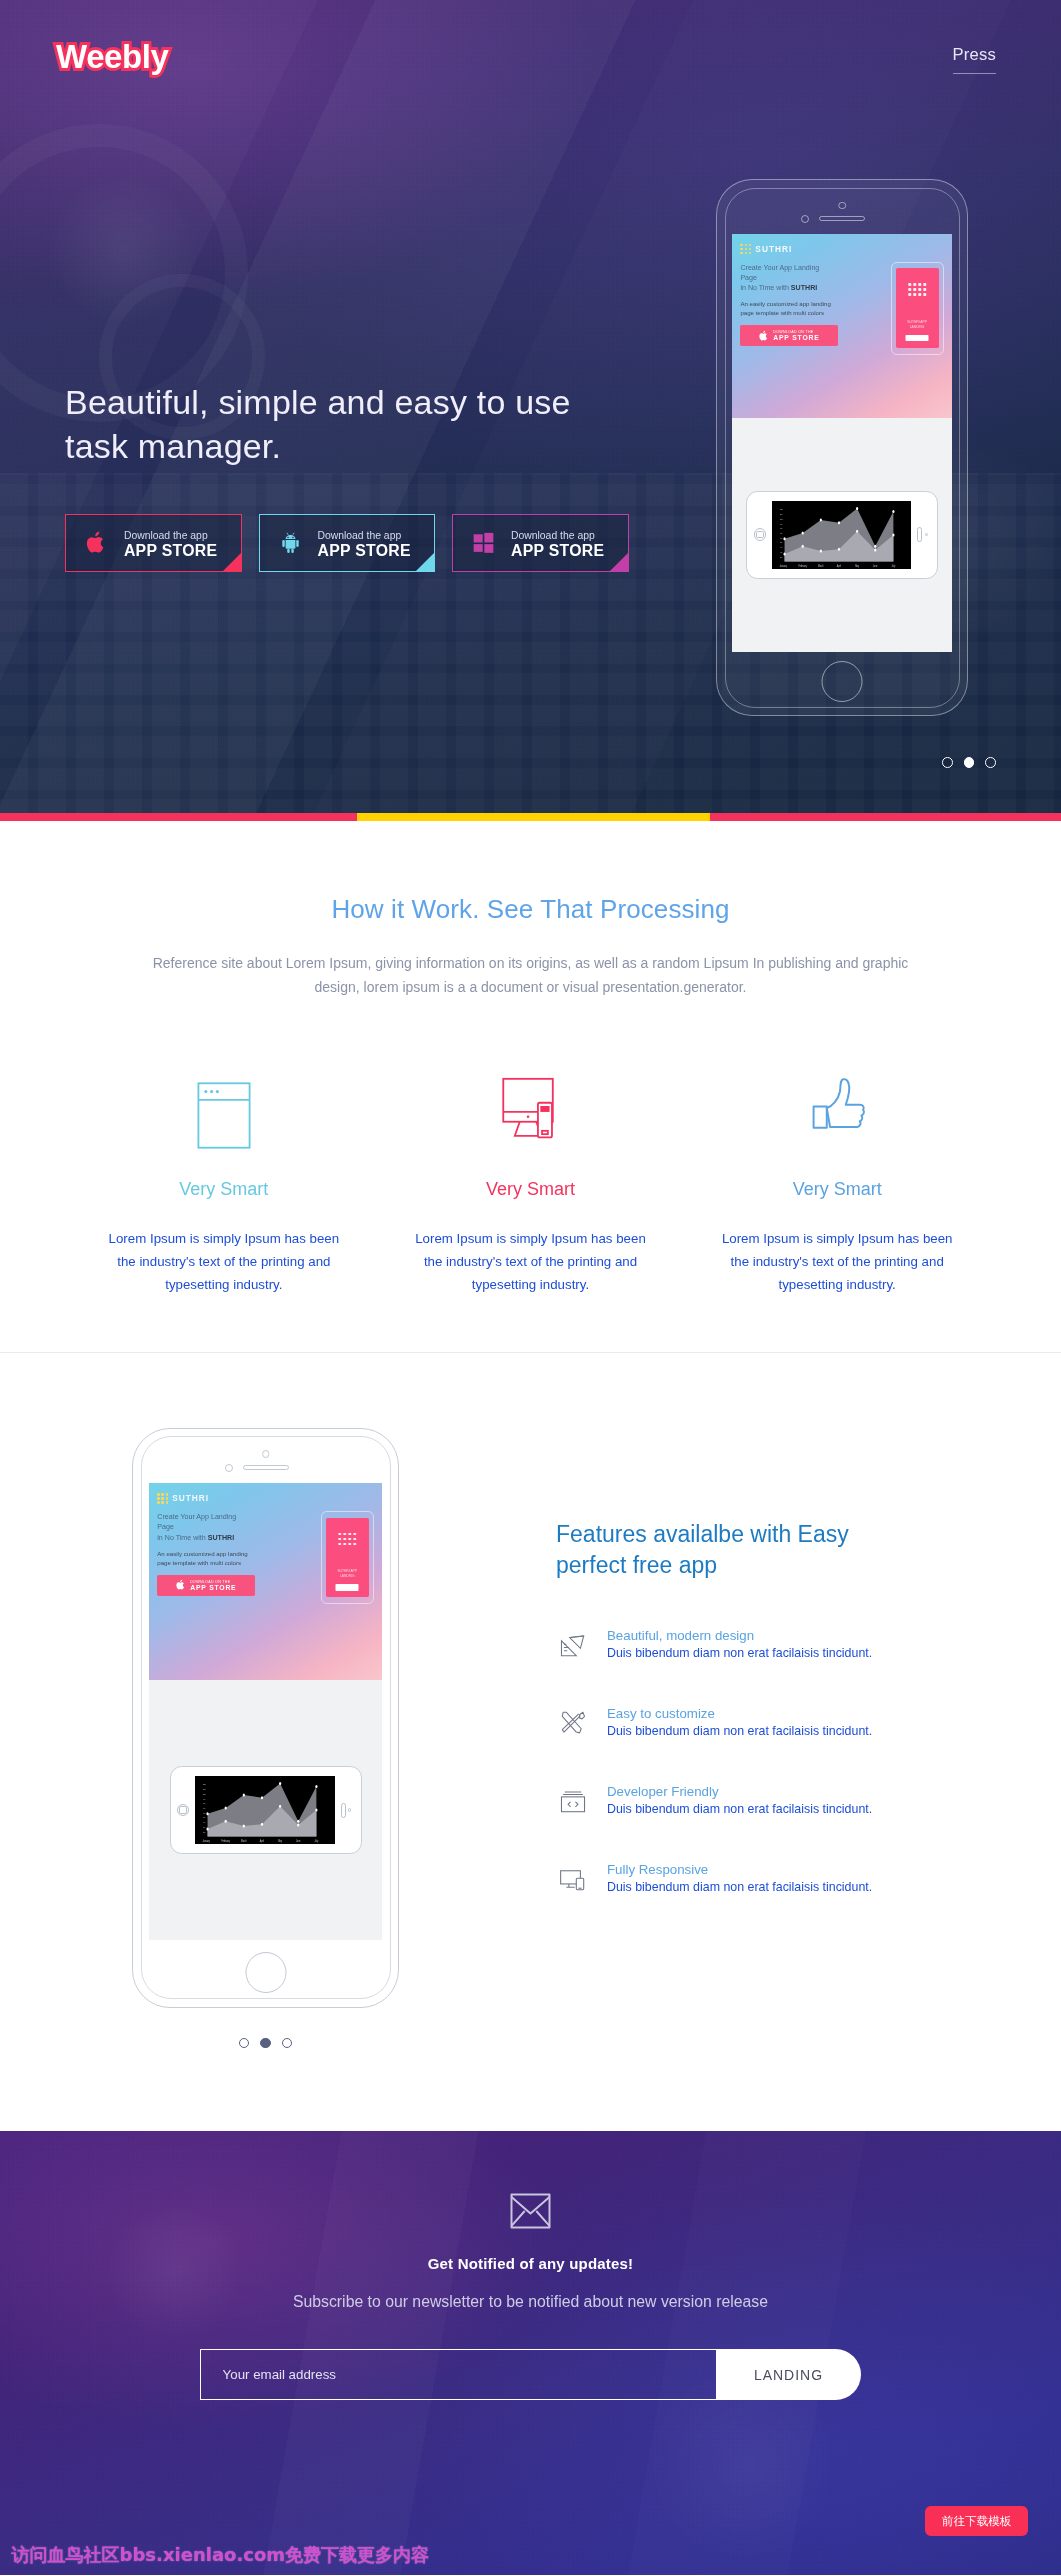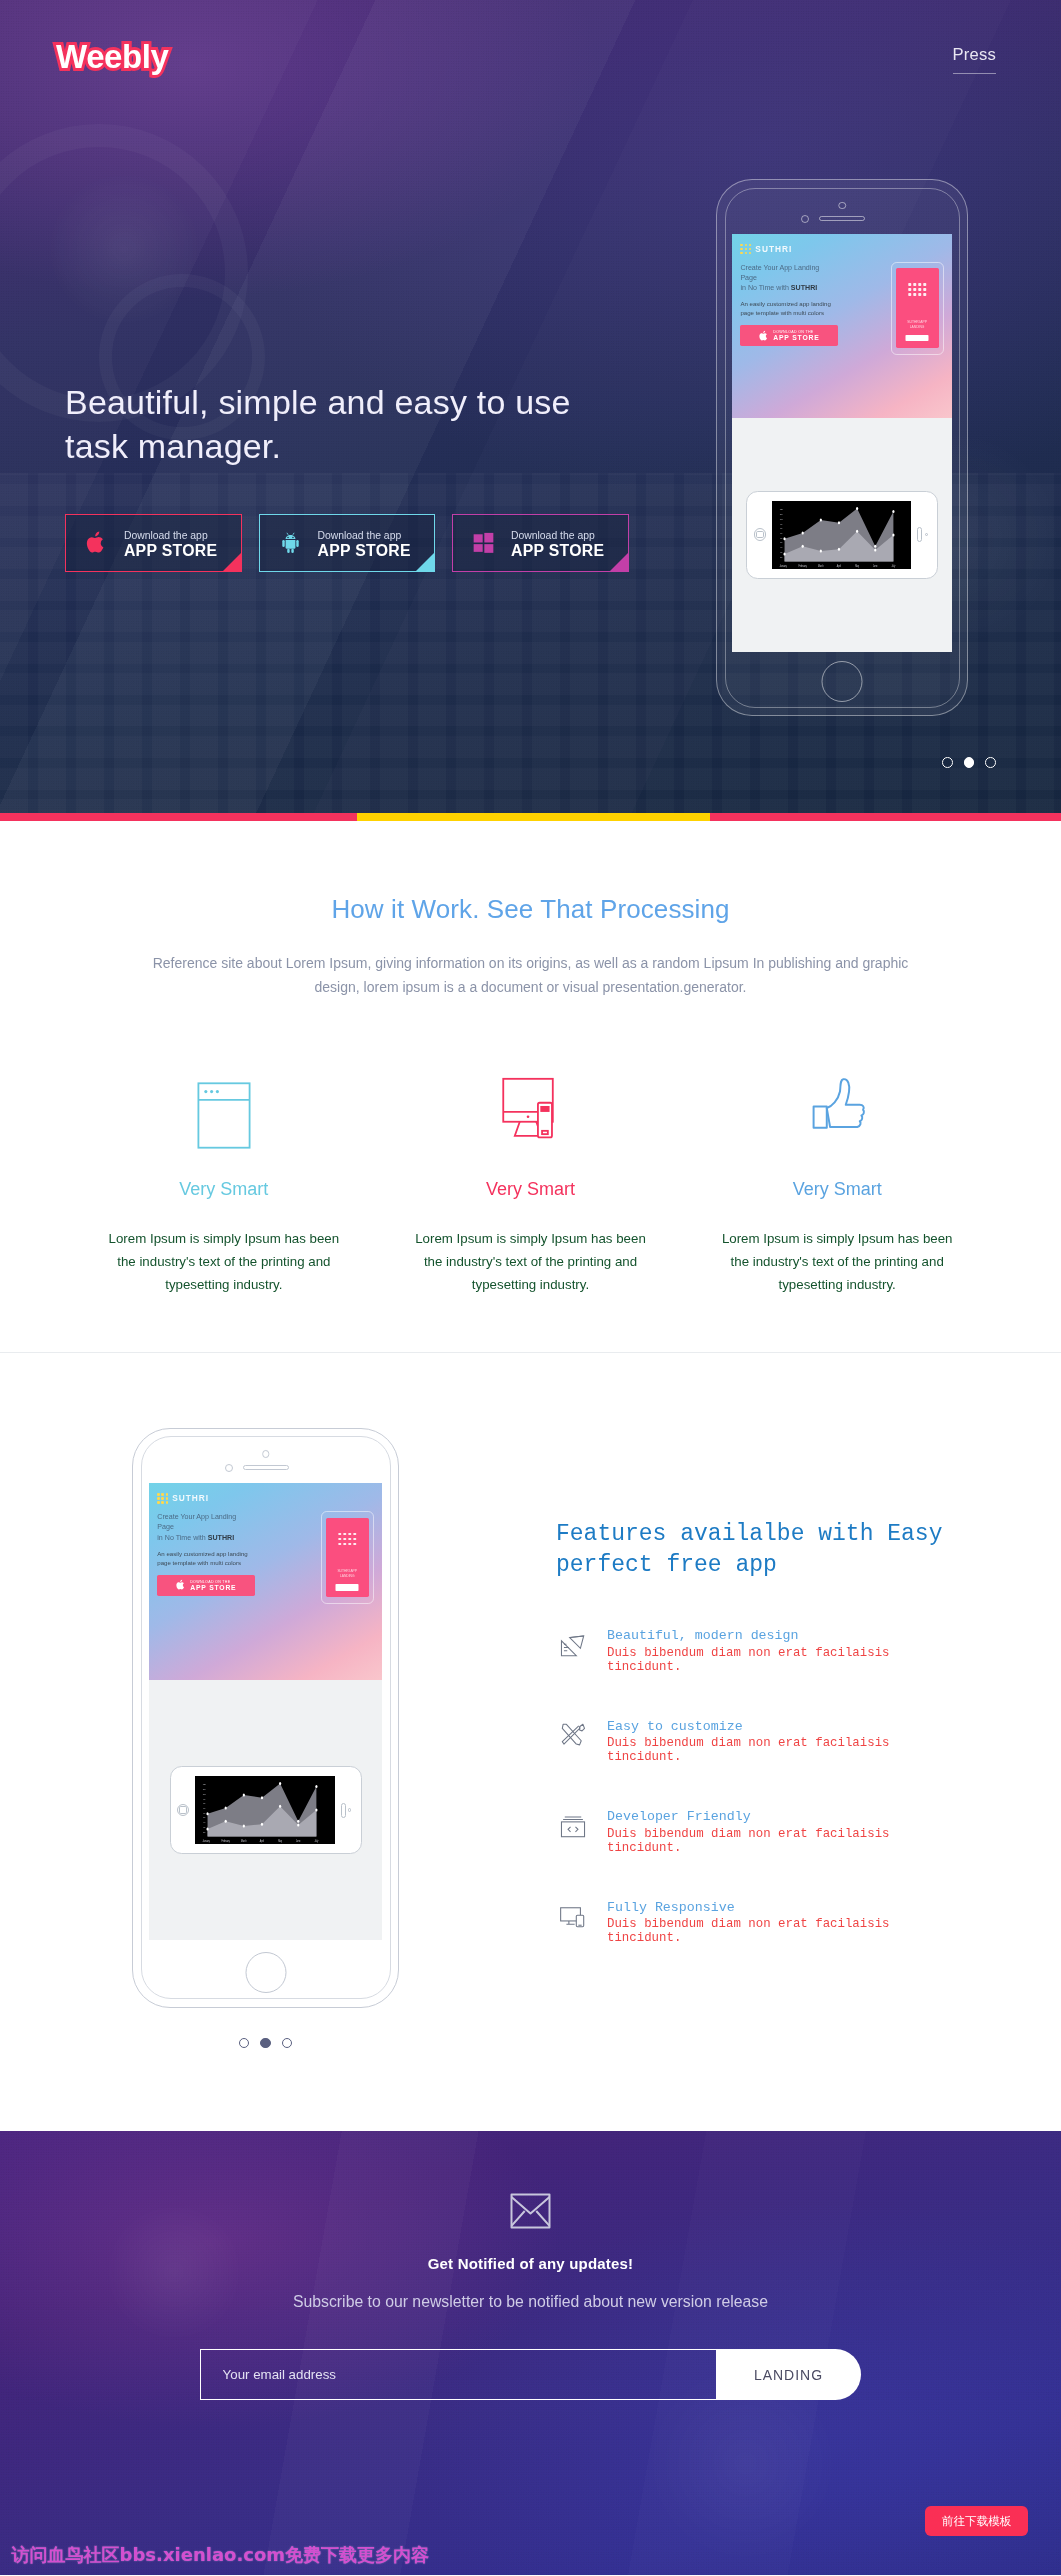--- a/index.html
+++ b/index.html
@@ -148,44 +148,44 @@
     text-align:center; color:#5fa4e8; font-size:26px; font-weight:400; letter-spacing:0.1px;
   }
   .how-sub{
     margin:26px auto 0; width:763px; text-align:center; color:#8b93a8;
     font-size:14px; line-height:1.72; font-weight:300;
   }
   .cards{ margin:71px auto 0; width:920px; display:flex; }
   .card{ flex:1; text-align:center; padding:0 28px; }
   .card-ic{ height:81px; display:flex; align-items:flex-end; justify-content:center; }
   .card-h{ margin-top:28px; font-size:18px; font-weight:400; }
-  .card-p{ margin-top:28px; color:#14532d; font-size:13.3px; line-height:1.72; font-weight:300;}
+  .card-p{ margin-top:28px; color:#1d4ed8; font-size:13.3px; line-height:1.72; font-weight:300;}
 
   .divider{ width:100%; height:0.8px; background:#e9ecef; }
 
   
   .sec-feat{ padding:75px 0 83px; background:#fff; display:flex; }
   .feat-left{ flex:0 0 531px; display:flex; flex-direction:column; align-items:center; }
   .phone-light{
     position:relative; width:267px; height:580px; border-radius:38px;
     border:1.7px solid #c7ccd6; background:#fff; padding:7.5px;
   }
   .phone-light .phone-in{ border:0.8px solid #d7dbe2; padding:46px 7.5px 58px 7.5px;}
   .phone-light .phone-cam,.phone-light .phone-spk,.phone-light .phone-cam2,.phone-light .phone-home{ border-color:#c2c8d2; }
   .light-pager{ margin-top:30px; display:flex; gap:10.8px; }
   .pgl{ width:10.8px;height:10.8px;border-radius:50%;border:1.7px solid #5a6080;}
   .pgl.on{ background:#5a6080; }
 
-  .feat-right{ flex:1; padding:91px 108px 0 25px;font-family:Liberation Mono, monospace; }
+  .feat-right{ flex:1; padding:91px 108px 0 25px; }
   .feat-title{ color:#1d7bc4; font-size:23px; line-height:1.38; font-weight:400; }
   .feat-list{ margin-top:46px; }
   .feat-item{ display:flex; gap:18px; margin-bottom:45px; align-items:flex-start;}
   .feat-ic{ flex:0 0 33px; height:33px; display:flex; align-items:center; justify-content:center;}
   .feat-h{ color:#5aa3e0; font-size:13.3px; font-weight:400; }
-  .feat-p{ color:#ef4444; font-size:12.4px; margin-top:2.5px; font-weight:300;}
+  .feat-p{ color:#1d4ed8; font-size:12.4px; margin-top:2.5px; font-weight:300;}
 
   
   .sec-news{
     position:relative; width:1061px; height:444px; overflow:hidden;
     background:
       radial-gradient(ellipse 497px 265px at 20% 25%, rgba(128,60,150,.5), transparent 70%),
       radial-gradient(ellipse 580px 332px at 78% 70%, rgba(60,60,170,.45), transparent 72%),
       linear-gradient(160deg,#4a2580 0%,#43247a 25%,#3a2d86 55%,#332f91 80%,#2e2e8c 100%);
   }
   .news-photo{

